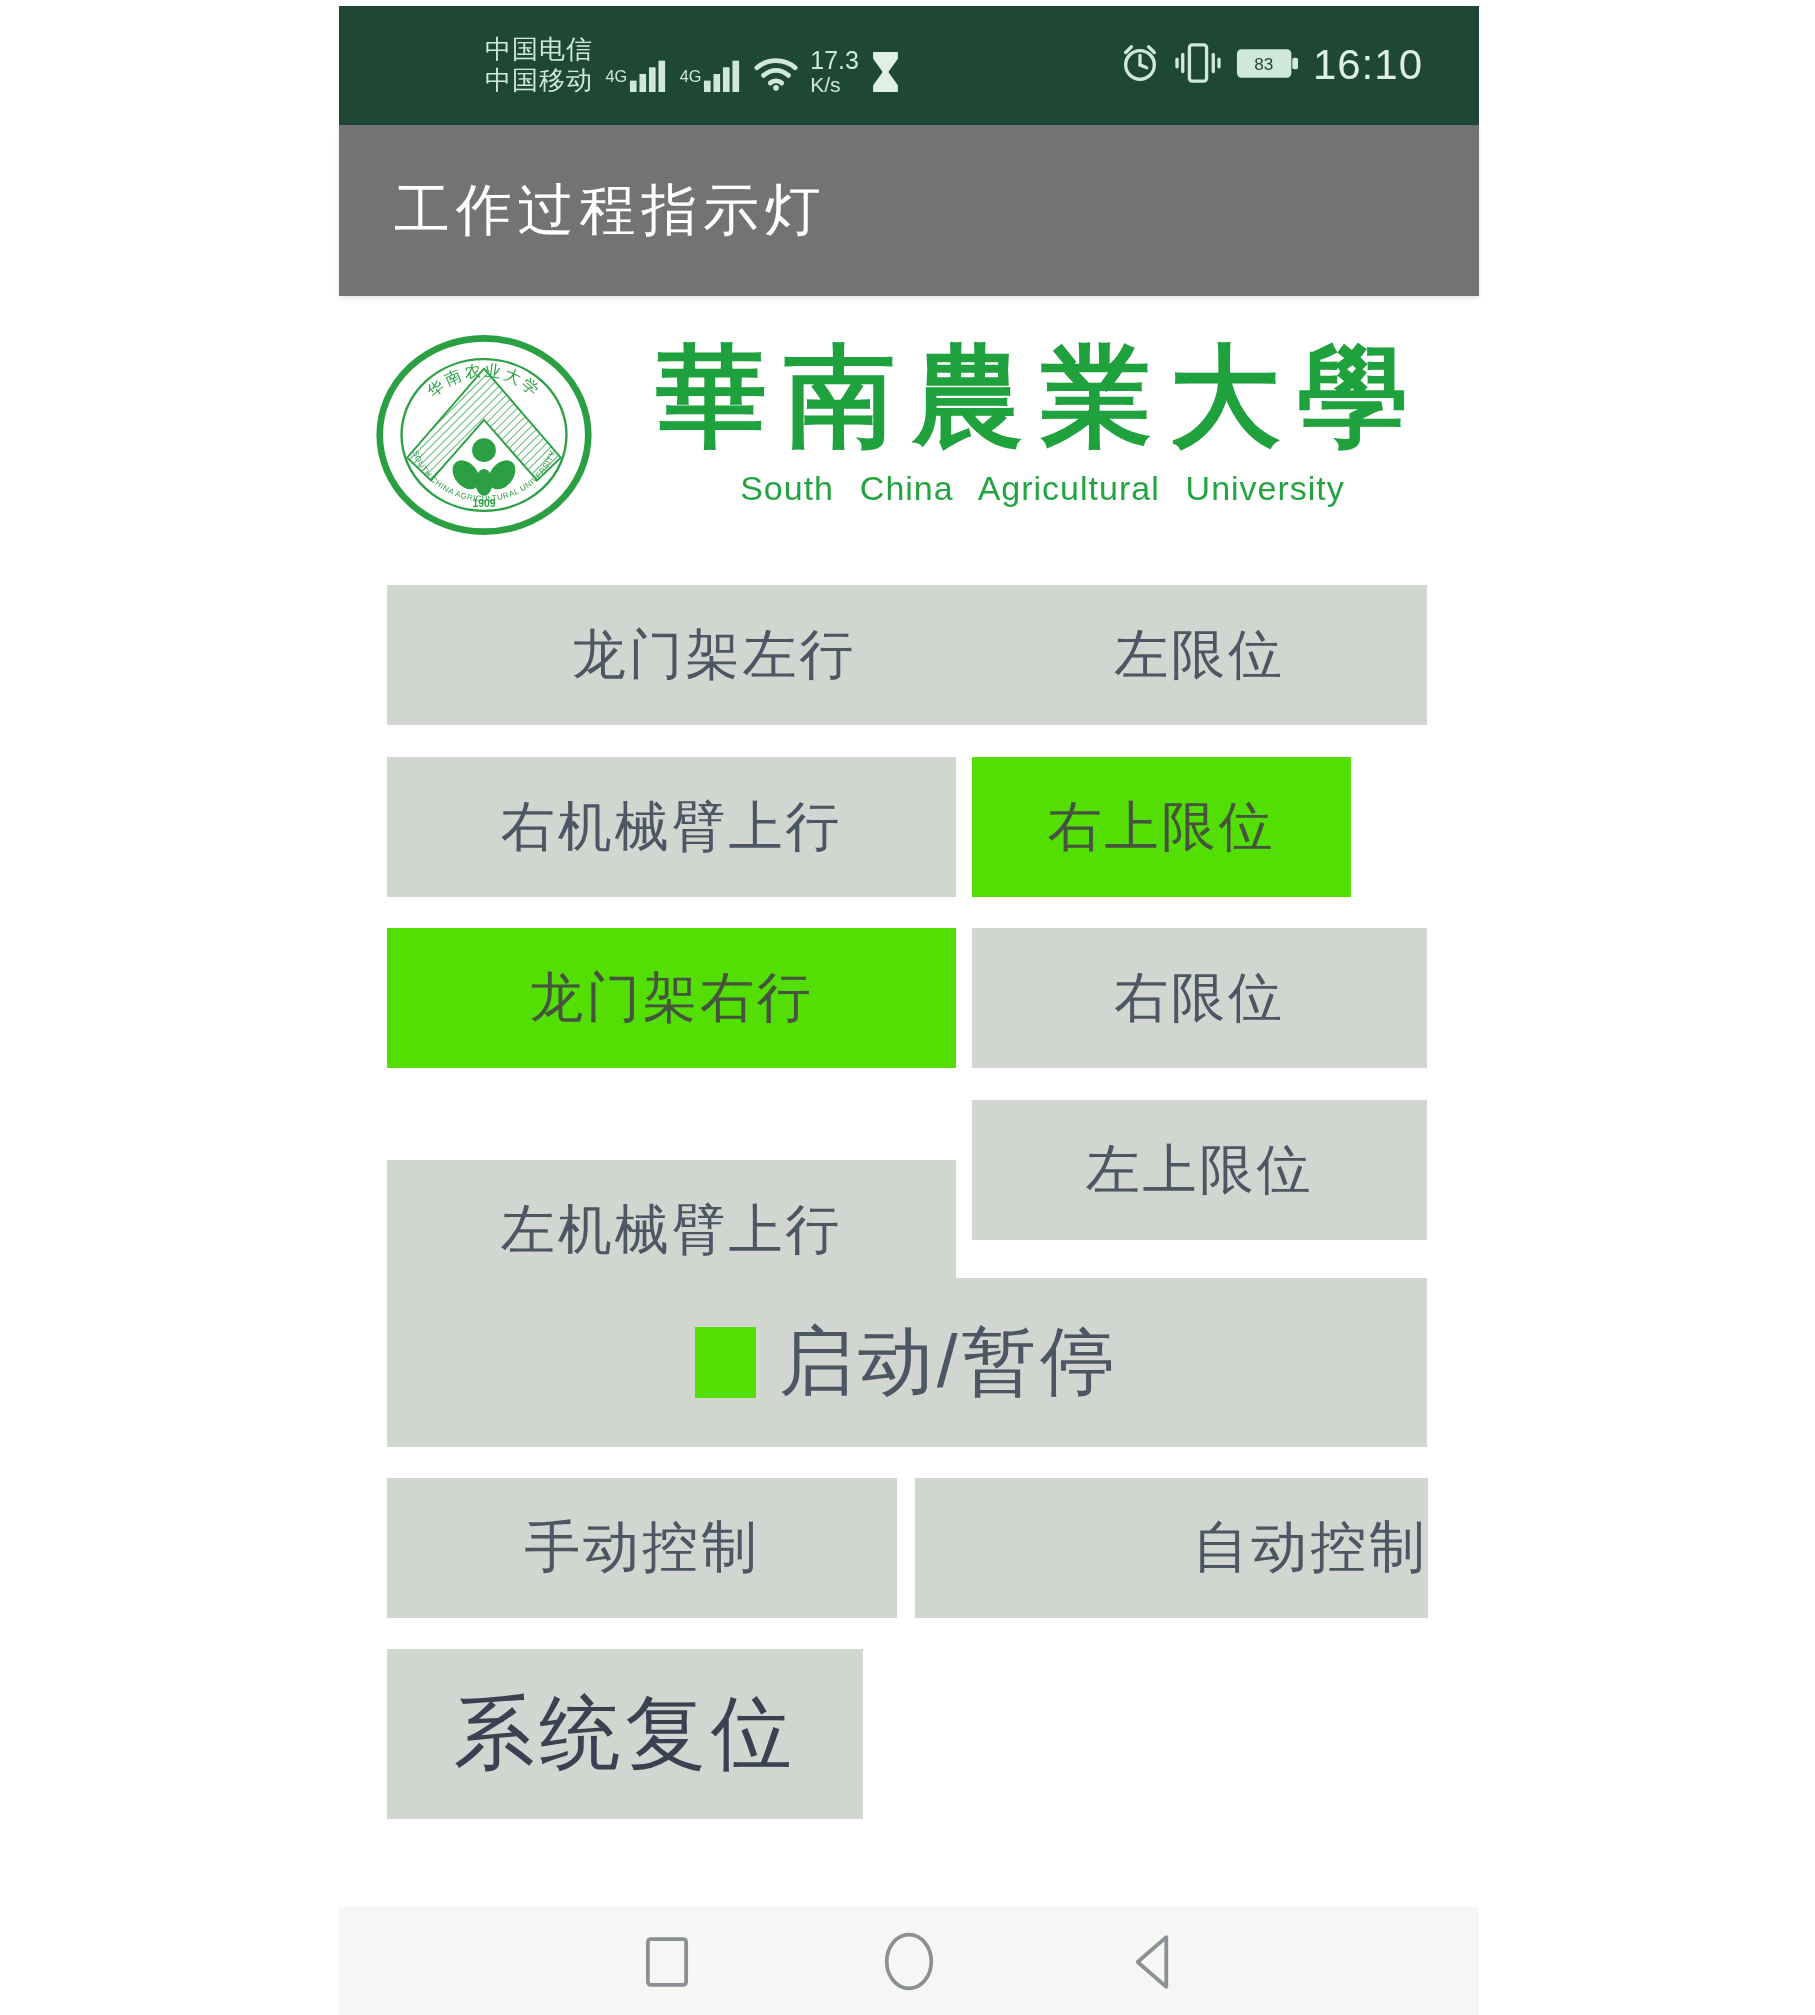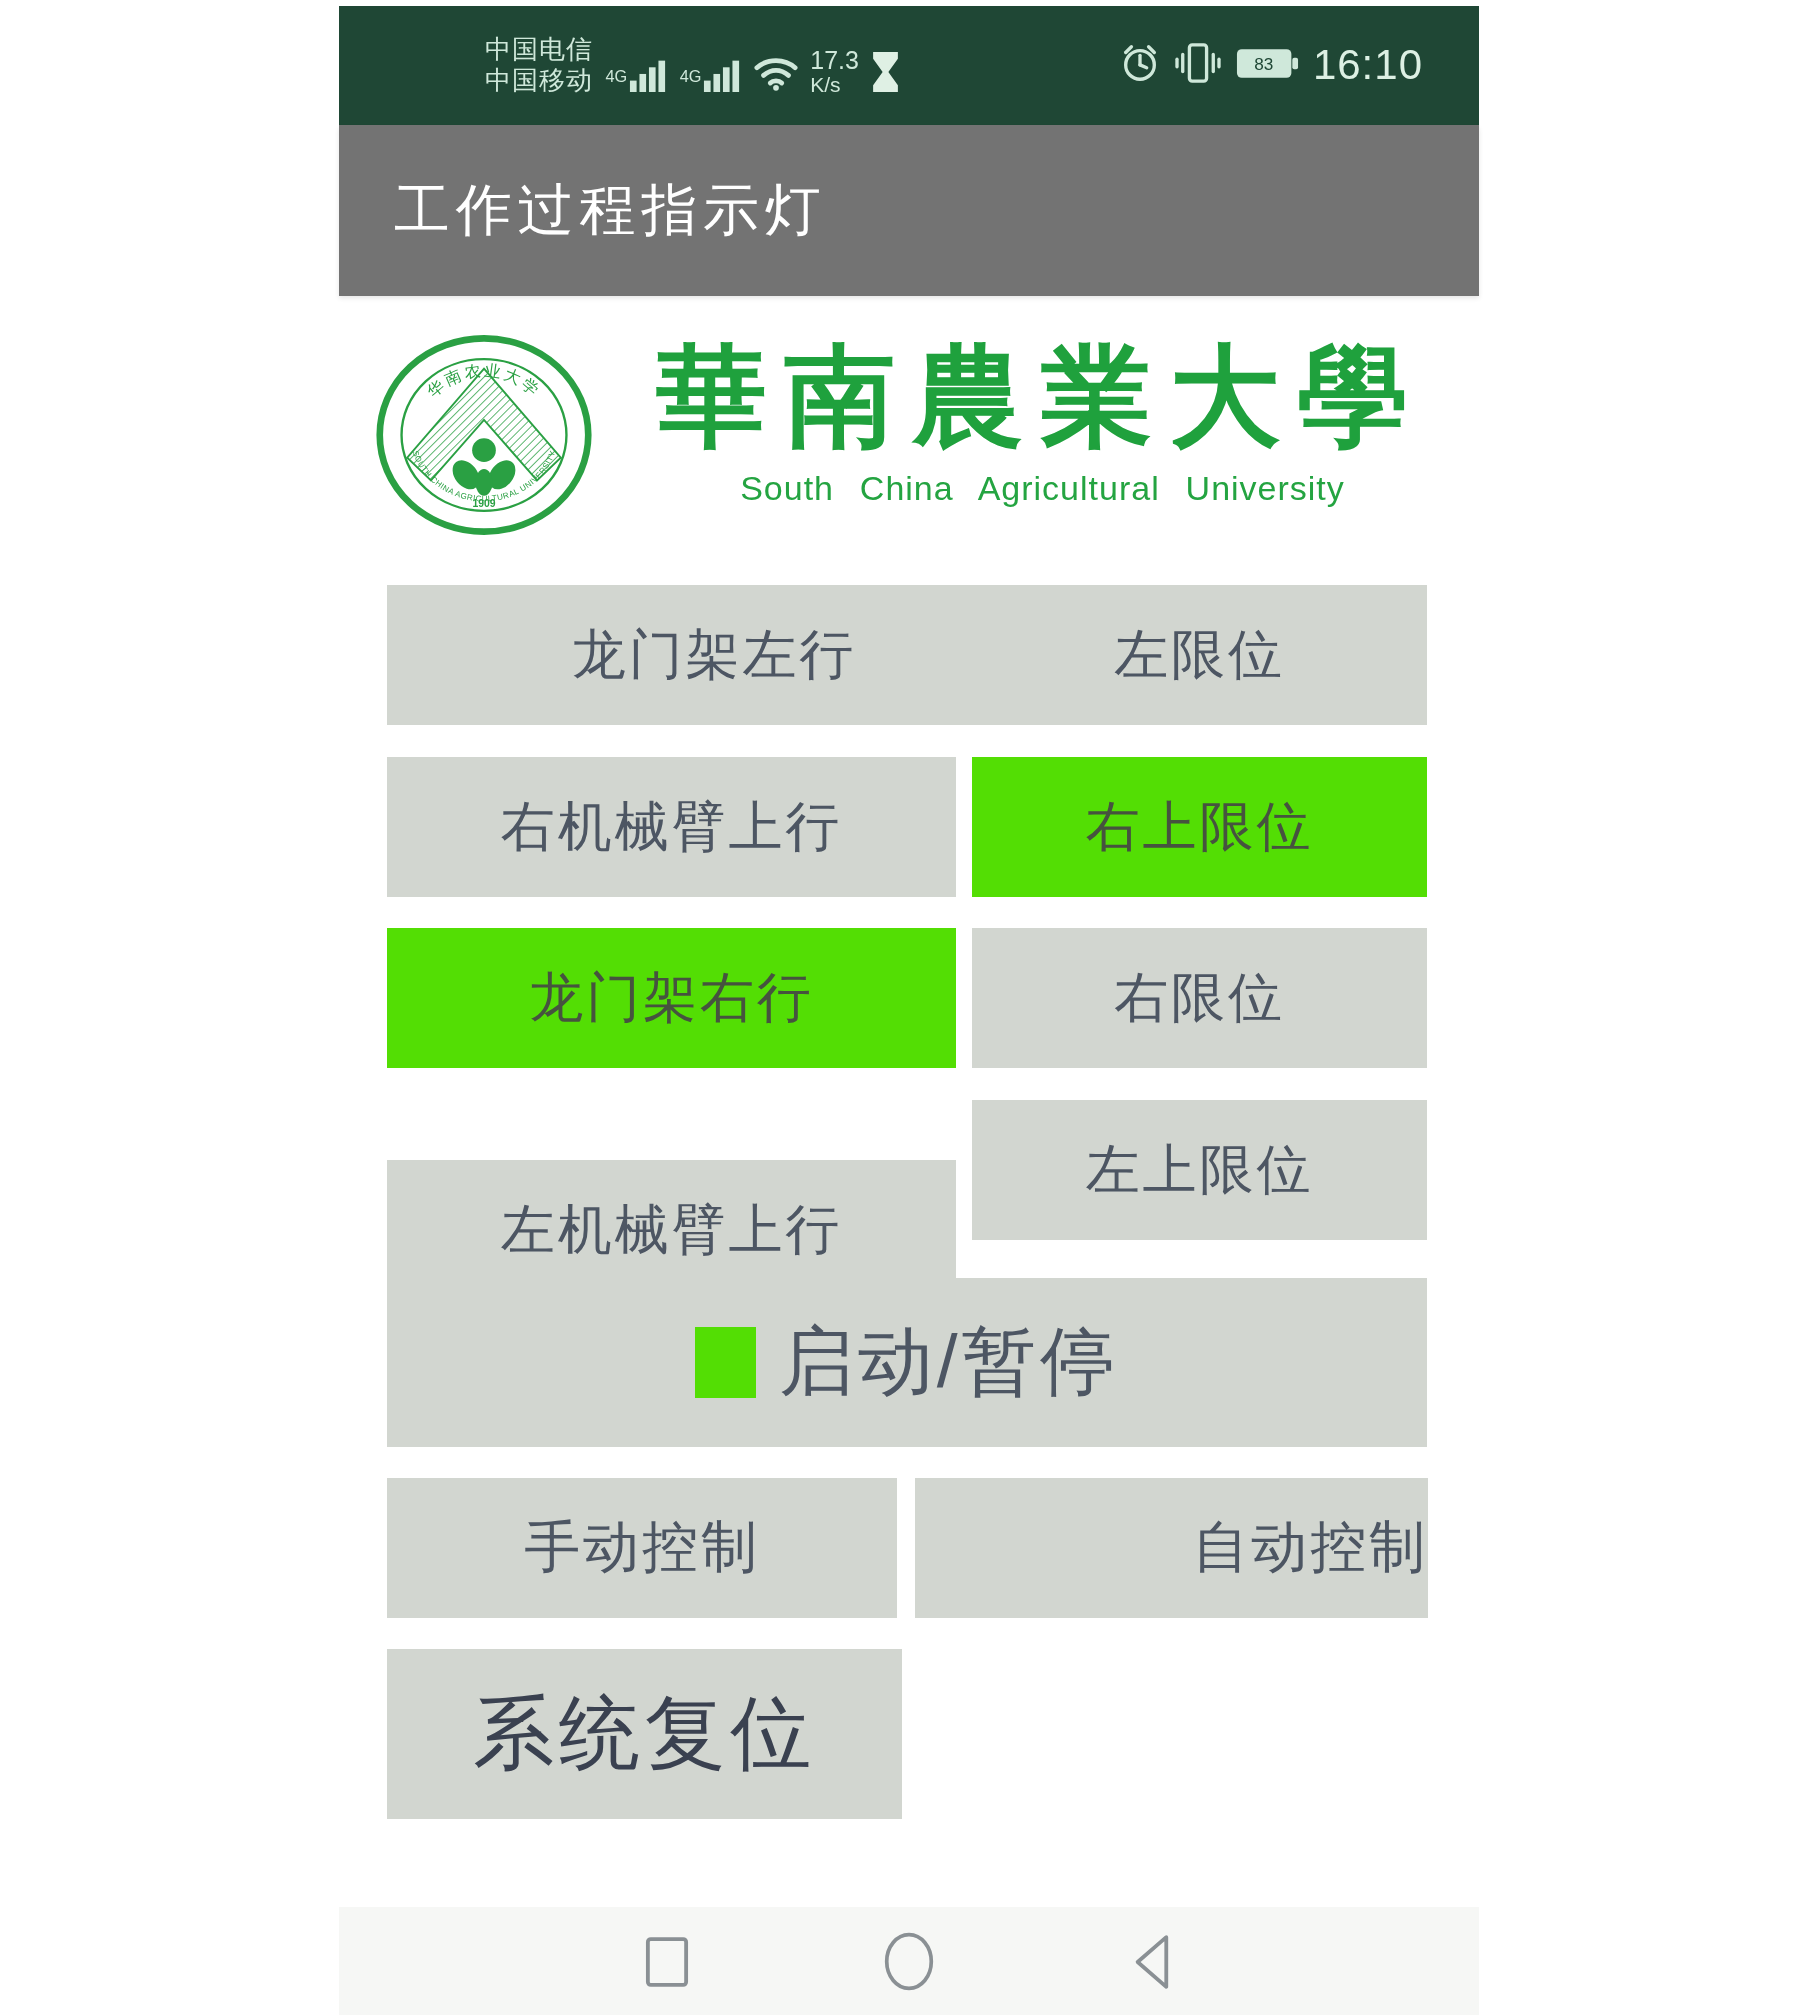--- a/index.html
+++ b/index.html
@@ -181,21 +181,21 @@
   <div class="btn" style="left:387px;top:585px;width:654px;height:140px;" data-active="false">
     <span>龙门架左行</span>
   </div>
   <div class="btn" style="left:972px;top:585px;width:455px;height:140px;" data-active="false">
     <span>左限位</span>
   </div>
 
   <div class="btn" style="left:387px;top:757px;width:569px;height:140px;" data-active="false">
     <span>右机械臂上行</span>
   </div>
-  <div class="btn" style="left:972px;top:757px;width:455px;height:140px;" data-active="true">
+  <div class="btn" style="left:972px;top:757px;width:379px;height:140px;" data-active="true">
     <span>右上限位</span>
   </div>
 
   <div class="btn" style="left:387px;top:928px;width:569px;height:140px;" data-active="true">
     <span>龙门架右行</span>
   </div>
   <div class="btn" style="left:972px;top:928px;width:455px;height:140px;" data-active="false">
     <span>右限位</span>
   </div>
 
@@ -211,21 +211,21 @@
     <span>启动/暂停</span>
   </div>
 
   <div class="btn" style="left:387px;top:1478px;width:510px;height:140px;font-size:56px;">
     <span>手动控制</span>
   </div>
   <div class="btn" style="left:915px;top:1478px;width:513px;height:140px;font-size:56px;justify-content:flex-end;">
     <span>自动控制</span>
   </div>
 
-  <div class="btn big-label" style="left:387px;top:1649px;width:515px;height:170px;">
+  <div class="btn big-label" style="left:387px;top:1649px;width:476px;height:170px;">
     <span>系统复位</span>
   </div>
 
   <div class="abs navbar">
     <span class="navbtn">
       <svg width="44" height="52" viewBox="0 0 46 54" fill="none" stroke="#8a9094" stroke-width="4">
         <rect x="3" y="3" width="40" height="48" rx="3"></rect>
       </svg>
     </span>
     <span class="navbtn">

